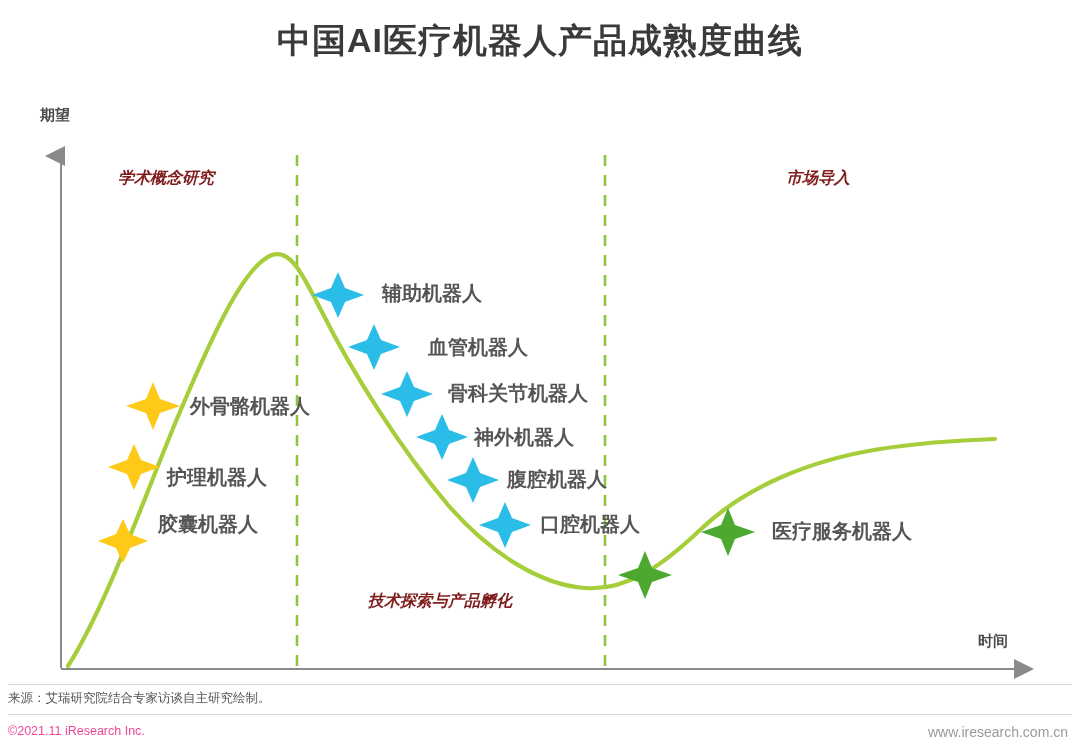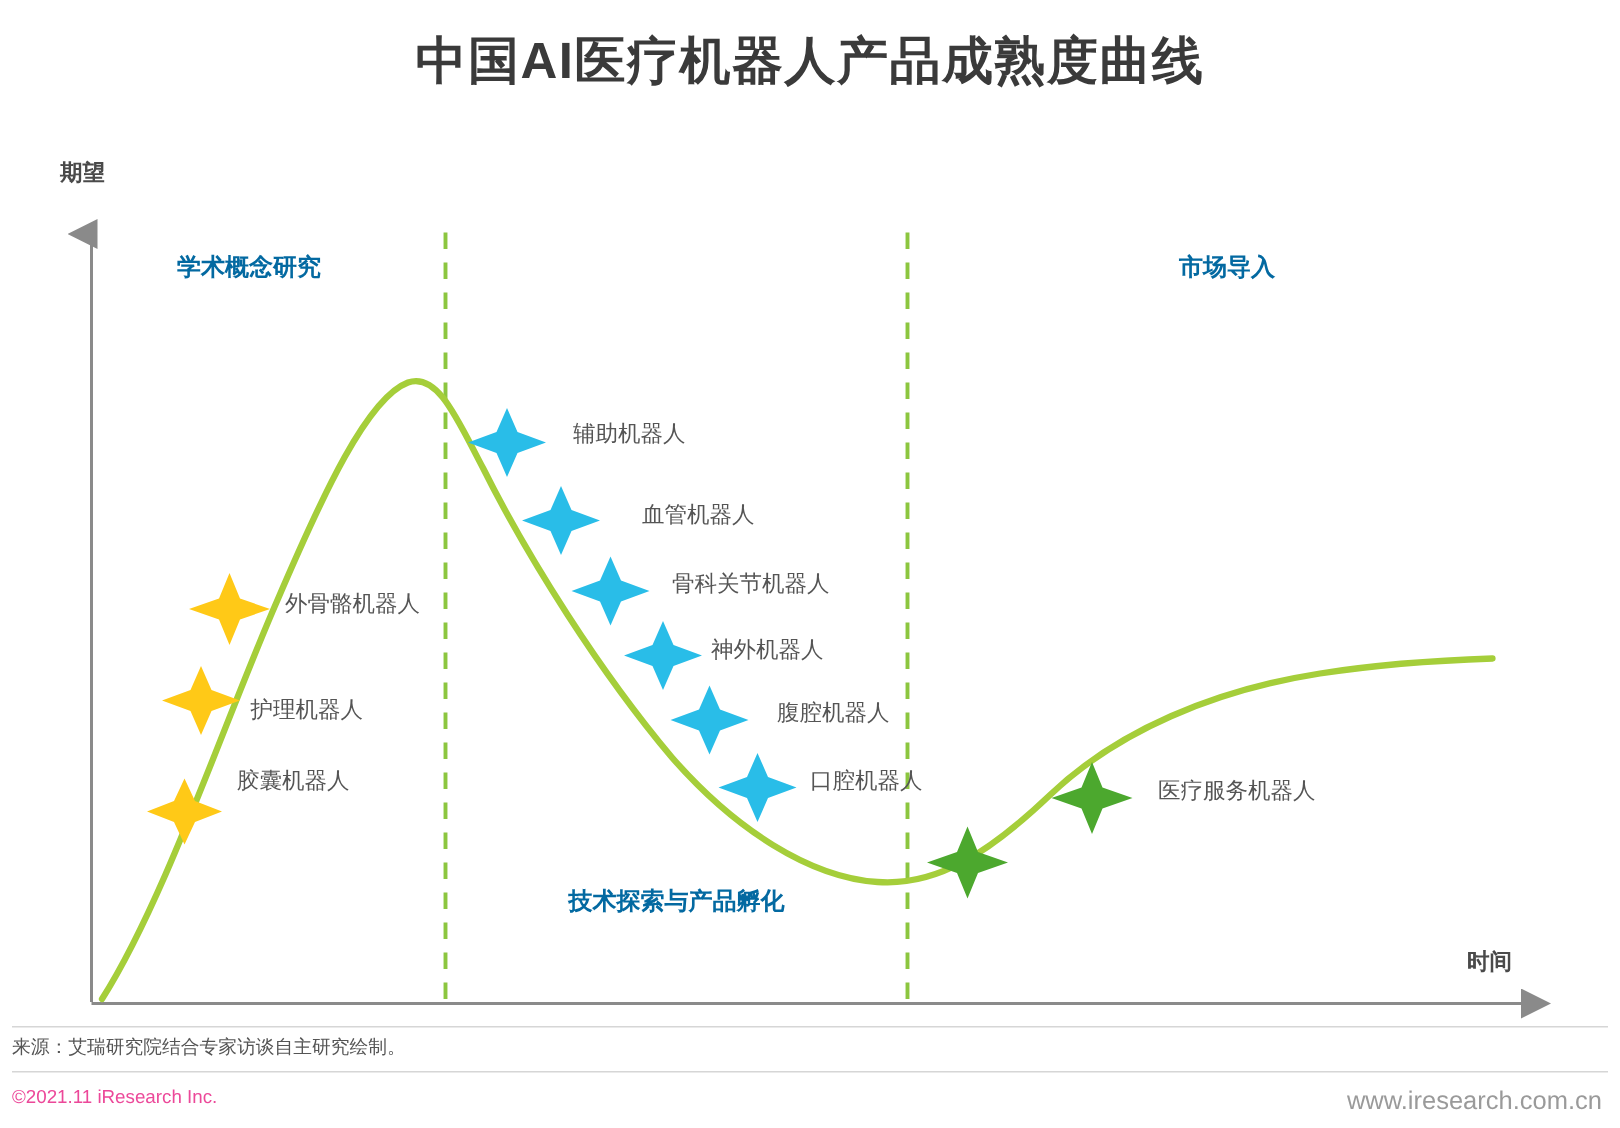--- a/index.html
+++ b/index.html
@@ -18,46 +18,47 @@
   svg.canvas{position:absolute;left:0;top:0;width:1080px;height:752px;}
 
   .axis-label{
     position:absolute;font-size:15px;font-weight:bold;color:#4a4a4a;
     white-space:nowrap;
   }
   #y-axis-label{left:40px;top:106px;}
   #x-axis-label{left:978px;top:632px;}
 
   .phase-label{
-    position:absolute;font-size:16px;font-weight:bold;color:#0369a1;
+    position:absolute;font-size:16px;font-weight:bold;color:#7f1d1d;
     white-space:nowrap;
+    font-style:italic;
   }
   #phase-0{left:118px;top:168px;}
-  #phase-1{left:379px;top:591px;}
+  #phase-1{left:368px;top:591px;}
   #phase-2{left:786px;top:168px;}
 
   .point-label{
-    position:absolute;font-size:15px;font-weight:normal;color:#555555;
+    position:absolute;font-size:20px;font-weight:bold;color:#555555;
     white-space:nowrap;line-height:1.35;
   }
   .point-label.wrap{white-space:normal;width:310px;}
 
   .footer-note{
     position:absolute;left:8px;top:690px;font-size:12.5px;color:#555;
     white-space:nowrap;
   }
   .rule{position:absolute;left:8px;width:1064px;height:1px;background:#d6d6d6;}
   #rule-top{top:684px;}
   #rule-bottom{top:714px;}
   .copyright{
     position:absolute;left:8px;top:724px;font-size:12.5px;color:#ec4899;
     white-space:nowrap;
   }
   .website{
-    position:absolute;right:12px;top:724px;font-size:17px;color:#9a9a9a;
+    position:absolute;right:12px;top:724px;font-size:14px;color:#9a9a9a;
     white-space:nowrap;
   }
 </style>
 </head>
 <body>
 
 <div id="chart-root">
 
   <div class="title">中国AI医疗机器人产品成熟度曲线</div>
 
@@ -117,21 +118,21 @@
   <div class="phase-label" id="phase-2">市场导入</div>
 
   <div class="point-label" style="left:158px;top:511px;">胶囊机器人</div>
   <div class="point-label" style="left:167px;top:464px;">护理机器人</div>
   <div class="point-label" style="left:190px;top:393px;">外骨骼机器人</div>
 
   <div class="point-label" style="left:382px;top:280px;">辅助机器人</div>
   <div class="point-label" style="left:428px;top:334px;">血管机器人</div>
   <div class="point-label" style="left:448px;top:380px;">骨科关节机器人</div>
   <div class="point-label" style="left:474px;top:424px;">神外机器人</div>
-  <div class="point-label" style="left:518px;top:466px;">腹腔机器人</div>
+  <div class="point-label" style="left:507px;top:466px;">腹腔机器人</div>
   <div class="point-label" style="left:540px;top:511px;">口腔机器人</div>
 
   <div class="point-label" style="left:772px;top:518px;">医疗服务机器人</div>
 
   <div class="rule" id="rule-top"></div>
   <div class="footer-note">来源：艾瑞研究院结合专家访谈自主研究绘制。</div>
   <div class="rule" id="rule-bottom"></div>
   <div class="copyright">©2021.11 iResearch Inc.</div>
   <div class="website">www.iresearch.com.cn</div>
 

